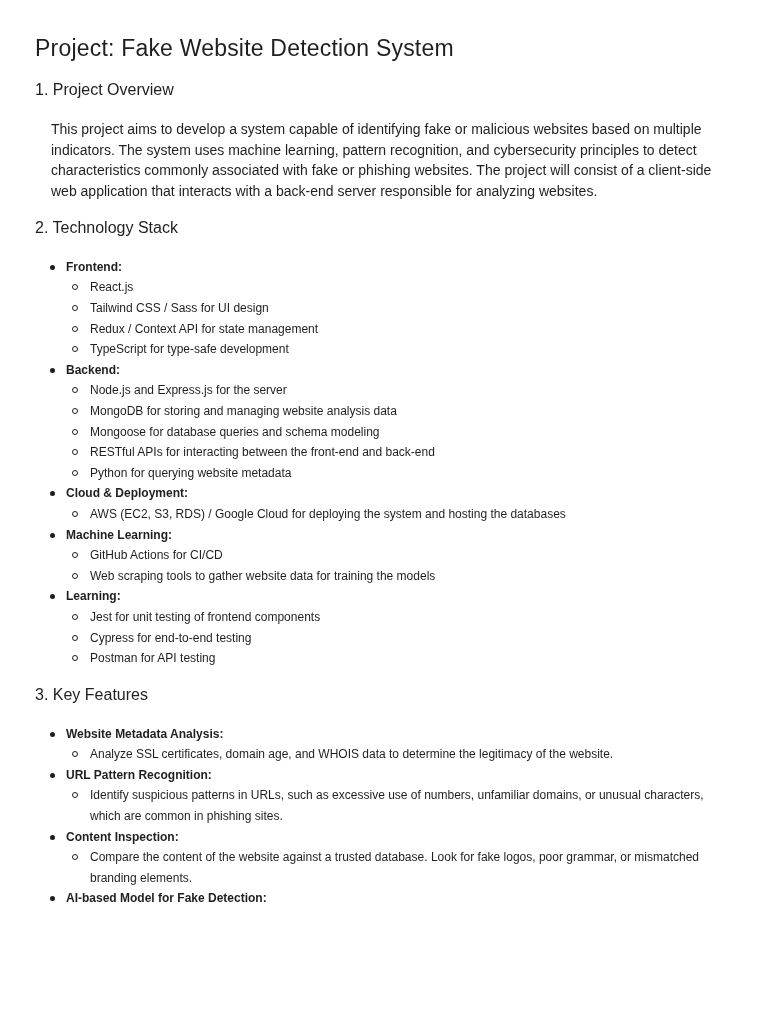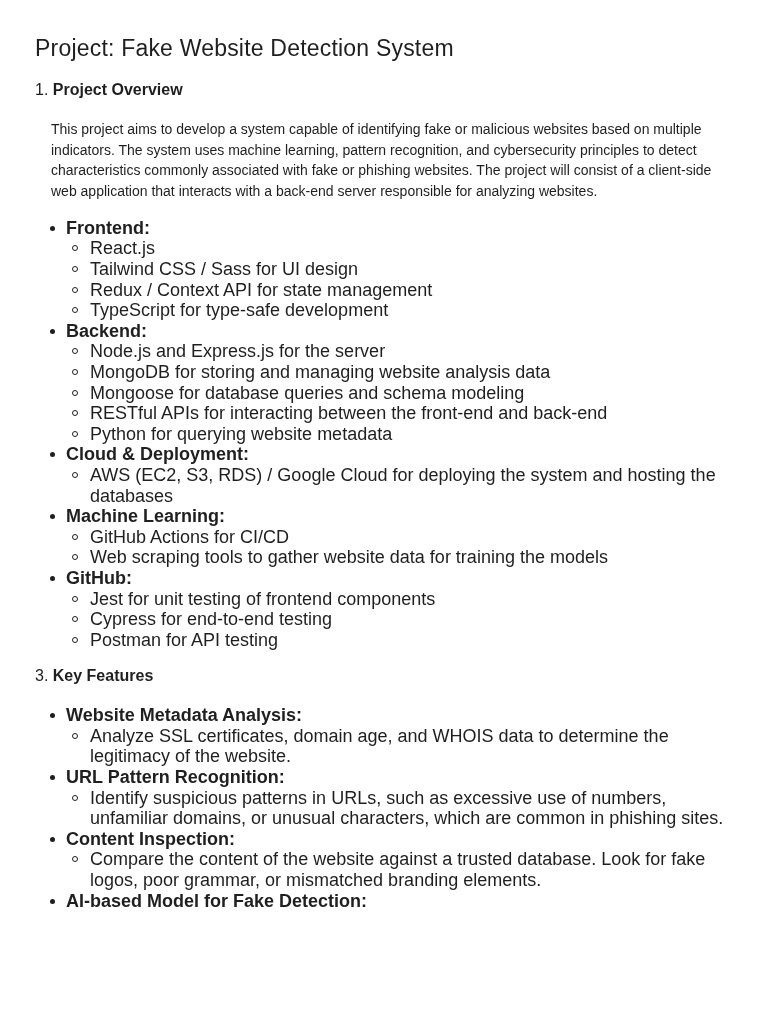--- a/index.html
+++ b/index.html
@@ -27,31 +27,31 @@
     letter-spacing:.2px;
   }
   h2{
     margin:16px 0 20px 0;
     font-size:16px;
     line-height:19px;
     font-weight:400;
     color:var(--text);
   }
   h2 .section-number{font-weight:400;}
-  h2 strong{font-weight:700;}
+  h2 strong{font-weight:400;}
   p.body-paragraph{
     margin:16px;
     font-size:14px;
     line-height:20.7px;
     color:var(--text);
   }
   .list{margin:16px 0 0 0;}
   .row{
     position:relative;
-    font-size:18px;
+    font-size:12px;
     line-height:20.6px;
     color:var(--text);
   }
   .row.l1{
     padding-left:31px;
     font-weight:700;
   }
   .row.l1::before{
     content:"";
     position:absolute;
@@ -75,38 +75,39 @@
   }
 </style>
 </head>
 <body>
 
 <div class="doc">
   <h1>Project: Fake Website Detection System</h1>
   <div id="sections">
       <h2><span class="section-number">1.</span> <strong>Project Overview</strong></h2>
       <p class="body-paragraph">This project aims to develop a system capable of identifying fake or malicious websites based on multiple indicators. The system uses machine learning, pattern recognition, and cybersecurity principles to detect characteristics commonly associated with fake or phishing websites. The project will consist of a client-side web application that interacts with a back-end server responsible for analyzing websites.</p>
+      <h2><span class="section-number">2.</span> <strong>Technology Stack</strong></h2>
       <div class="list">
         <div class="row l1">Frontend:</div>
         <div class="row l2">React.js</div>
         <div class="row l2">Tailwind CSS / Sass for UI design</div>
         <div class="row l2">Redux / Context API for state management</div>
         <div class="row l2">TypeScript for type-safe development</div>
         <div class="row l1">Backend:</div>
         <div class="row l2">Node.js and Express.js for the server</div>
         <div class="row l2">MongoDB for storing and managing website analysis data</div>
         <div class="row l2">Mongoose for database queries and schema modeling</div>
         <div class="row l2">RESTful APIs for interacting between the front-end and back-end</div>
         <div class="row l2">Python for querying website metadata</div>
         <div class="row l1">Cloud &amp; Deployment:</div>
         <div class="row l2">AWS (EC2, S3, RDS) / Google Cloud for deploying the system and hosting the databases</div>
         <div class="row l1">Machine Learning:</div>
         <div class="row l2">GitHub Actions for CI/CD</div>
         <div class="row l2">Web scraping tools to gather website data for training the models</div>
-        <div class="row l1">GitHub:</div>
+        <div class="row l1">Learning:</div>
         <div class="row l2">Jest for unit testing of frontend components</div>
         <div class="row l2">Cypress for end-to-end testing</div>
         <div class="row l2">Postman for API testing</div>
       </div>
       <h2><span class="section-number">3.</span> <strong>Key Features</strong></h2>
       <div class="list">
         <div class="row l1">Website Metadata Analysis:</div>
         <div class="row l2">Analyze SSL certificates, domain age, and WHOIS data to determine the legitimacy of the website.</div>
         <div class="row l1">URL Pattern Recognition:</div>
         <div class="row l2">Identify suspicious patterns in URLs, such as excessive use of numbers, unfamiliar domains, or unusual characters, which are common in phishing sites.</div>

